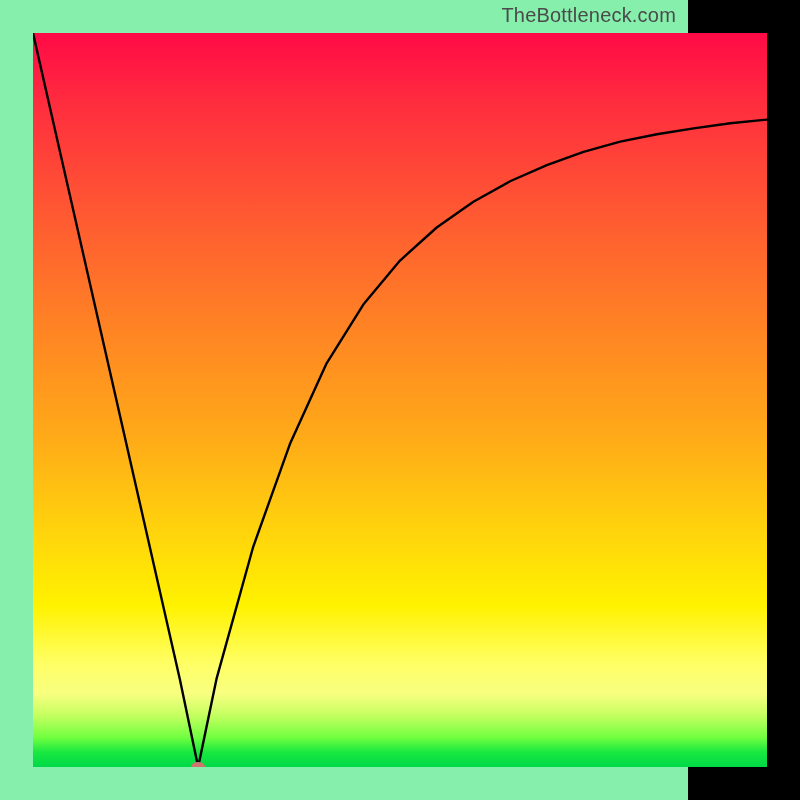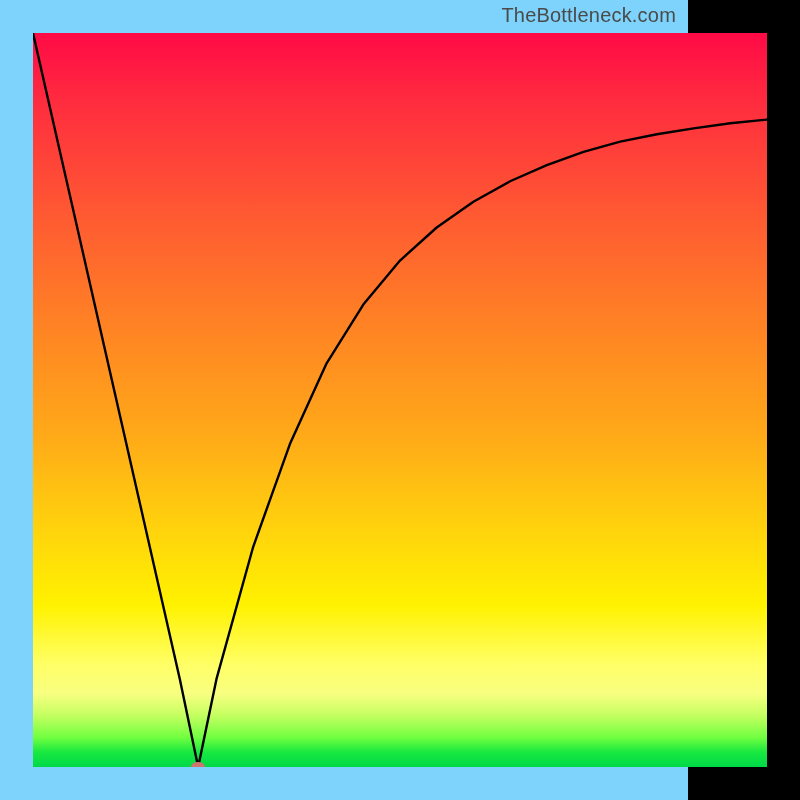--- a/index.html
+++ b/index.html
@@ -8,21 +8,21 @@
     width: 800px;
     height: 800px;
     overflow: hidden;
     font-family: Arial, Helvetica, sans-serif;
     background: #000;
   }
   .frame {
     position: relative;
     width: 688px;
     height: 800px;
-    background: #7dd3fc;
+    background: #86efac;
     box-sizing: border-box;
   }
   .watermark {
     position: absolute;
     top: 4px;
     right: 12px;
     color: #4a4a4a;
     font-size: 20px;
     font-weight: 400;
     letter-spacing: 0.2px;

